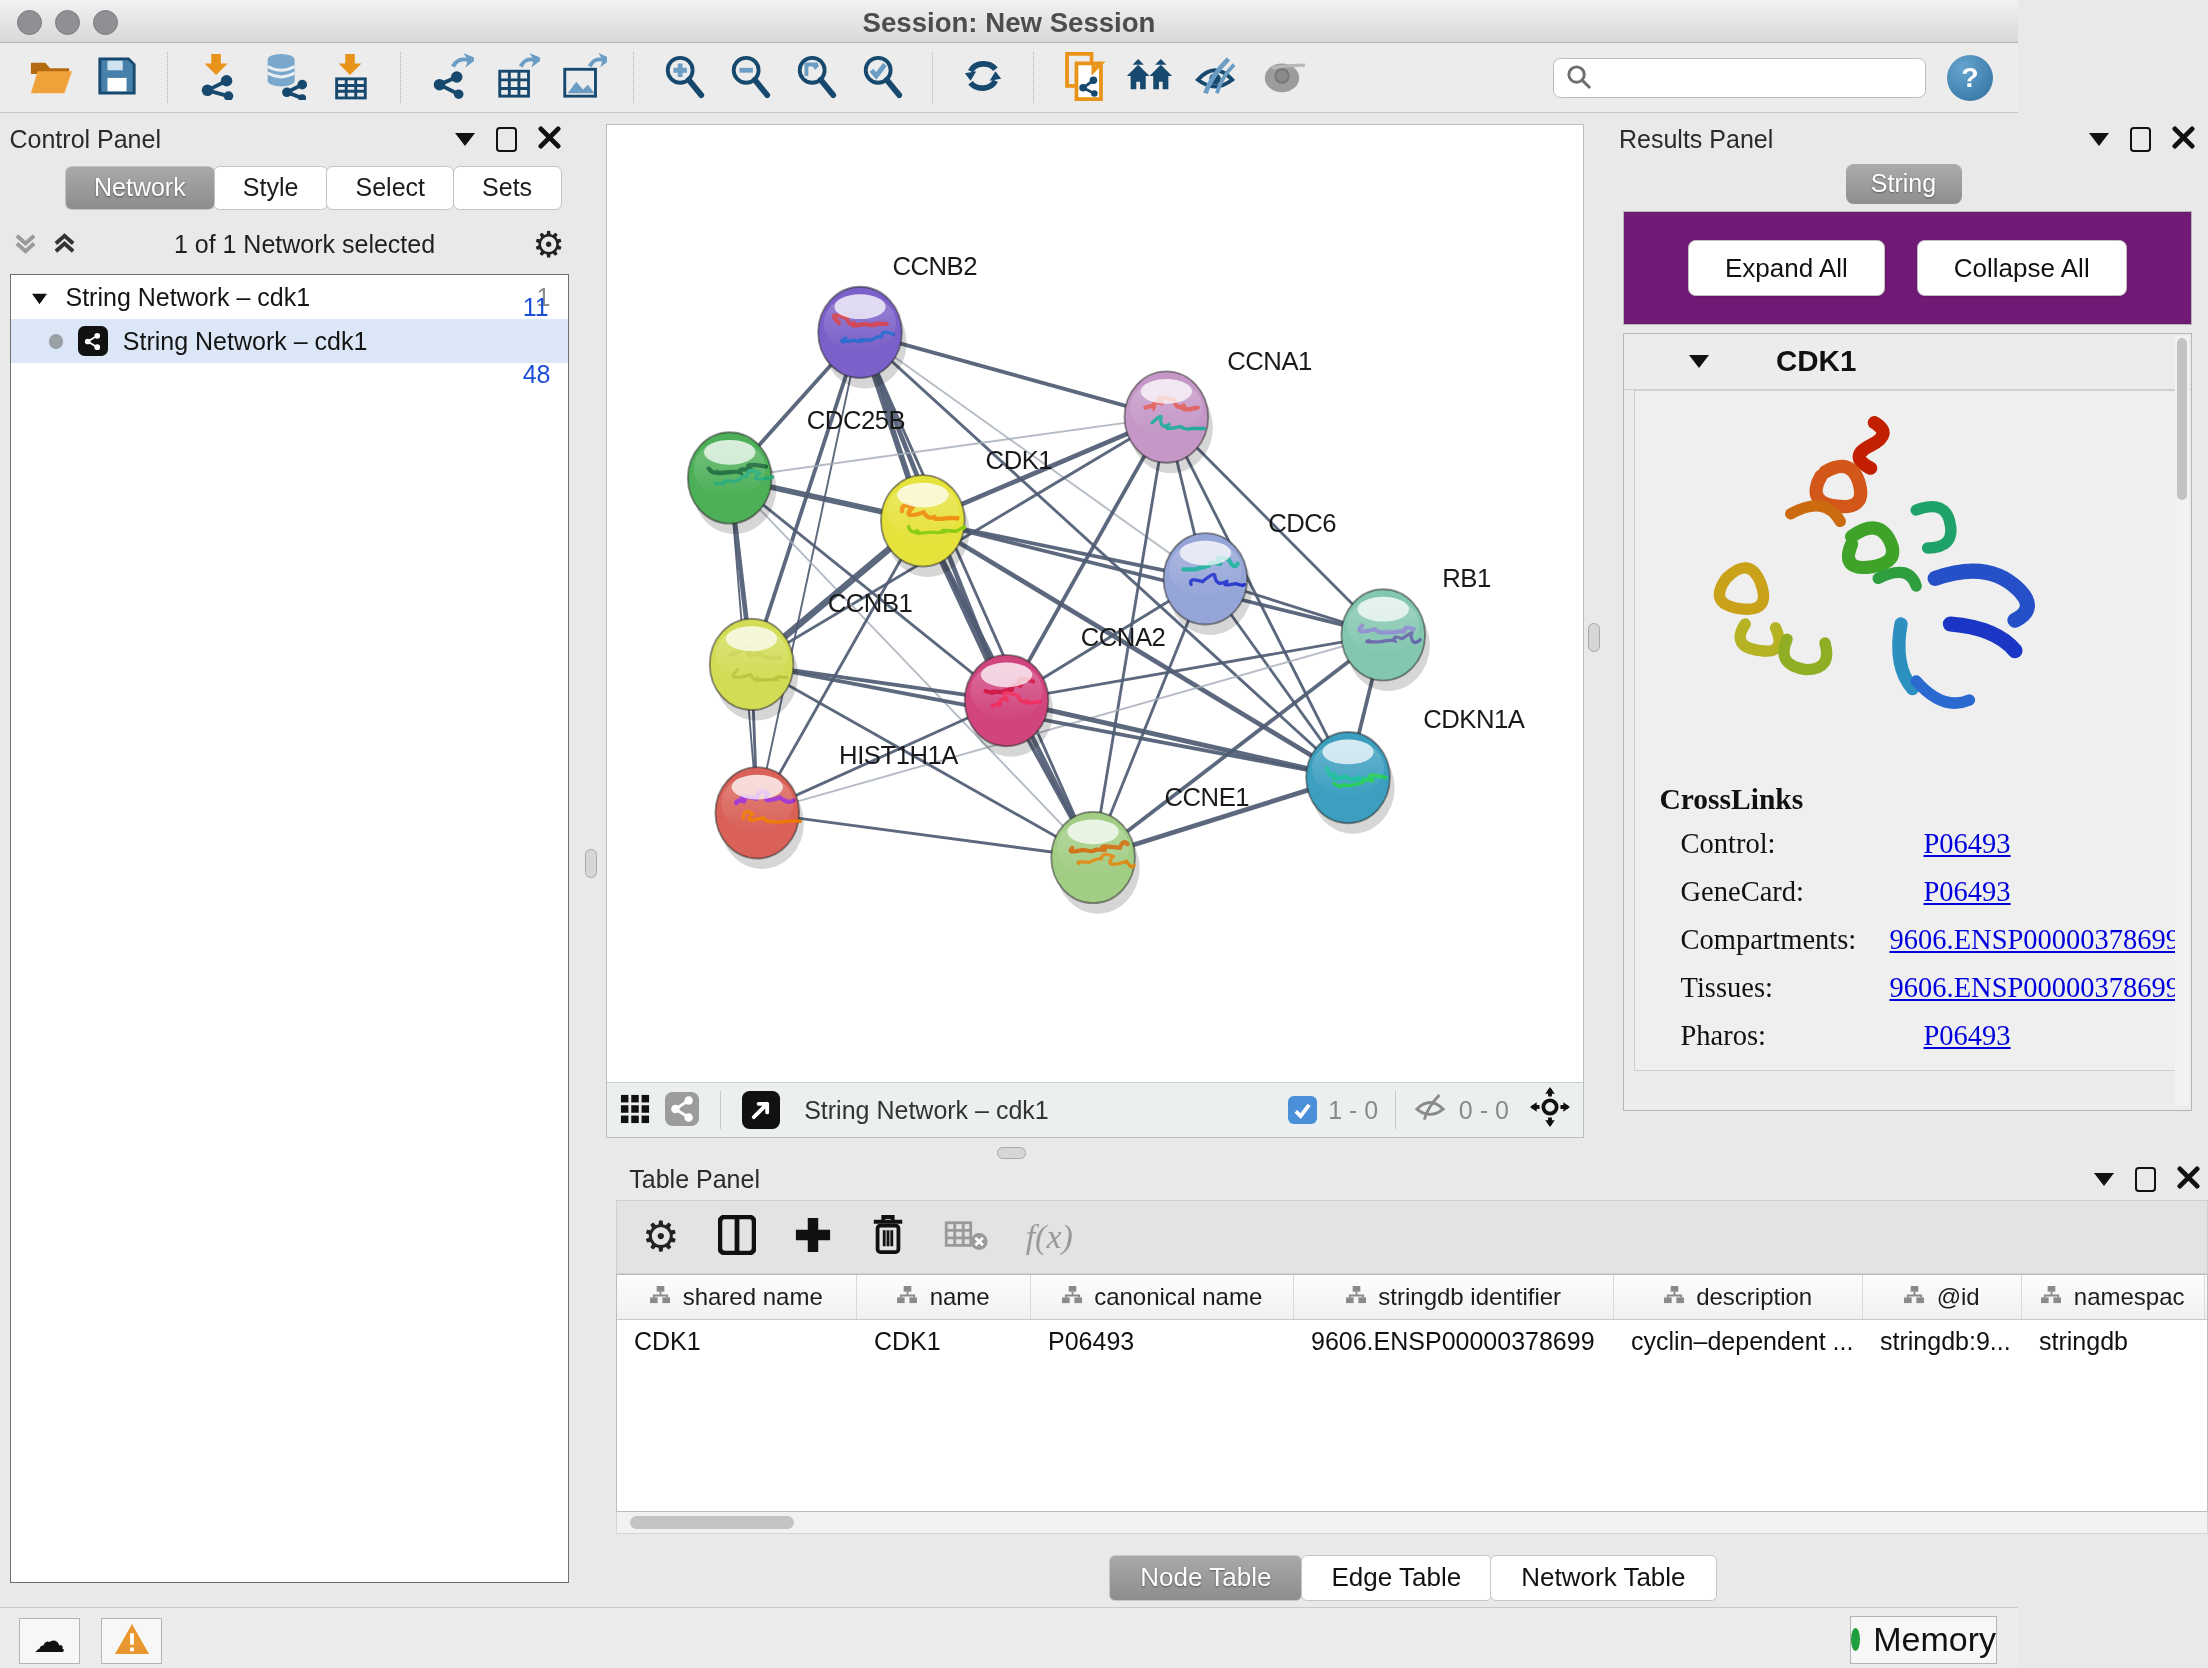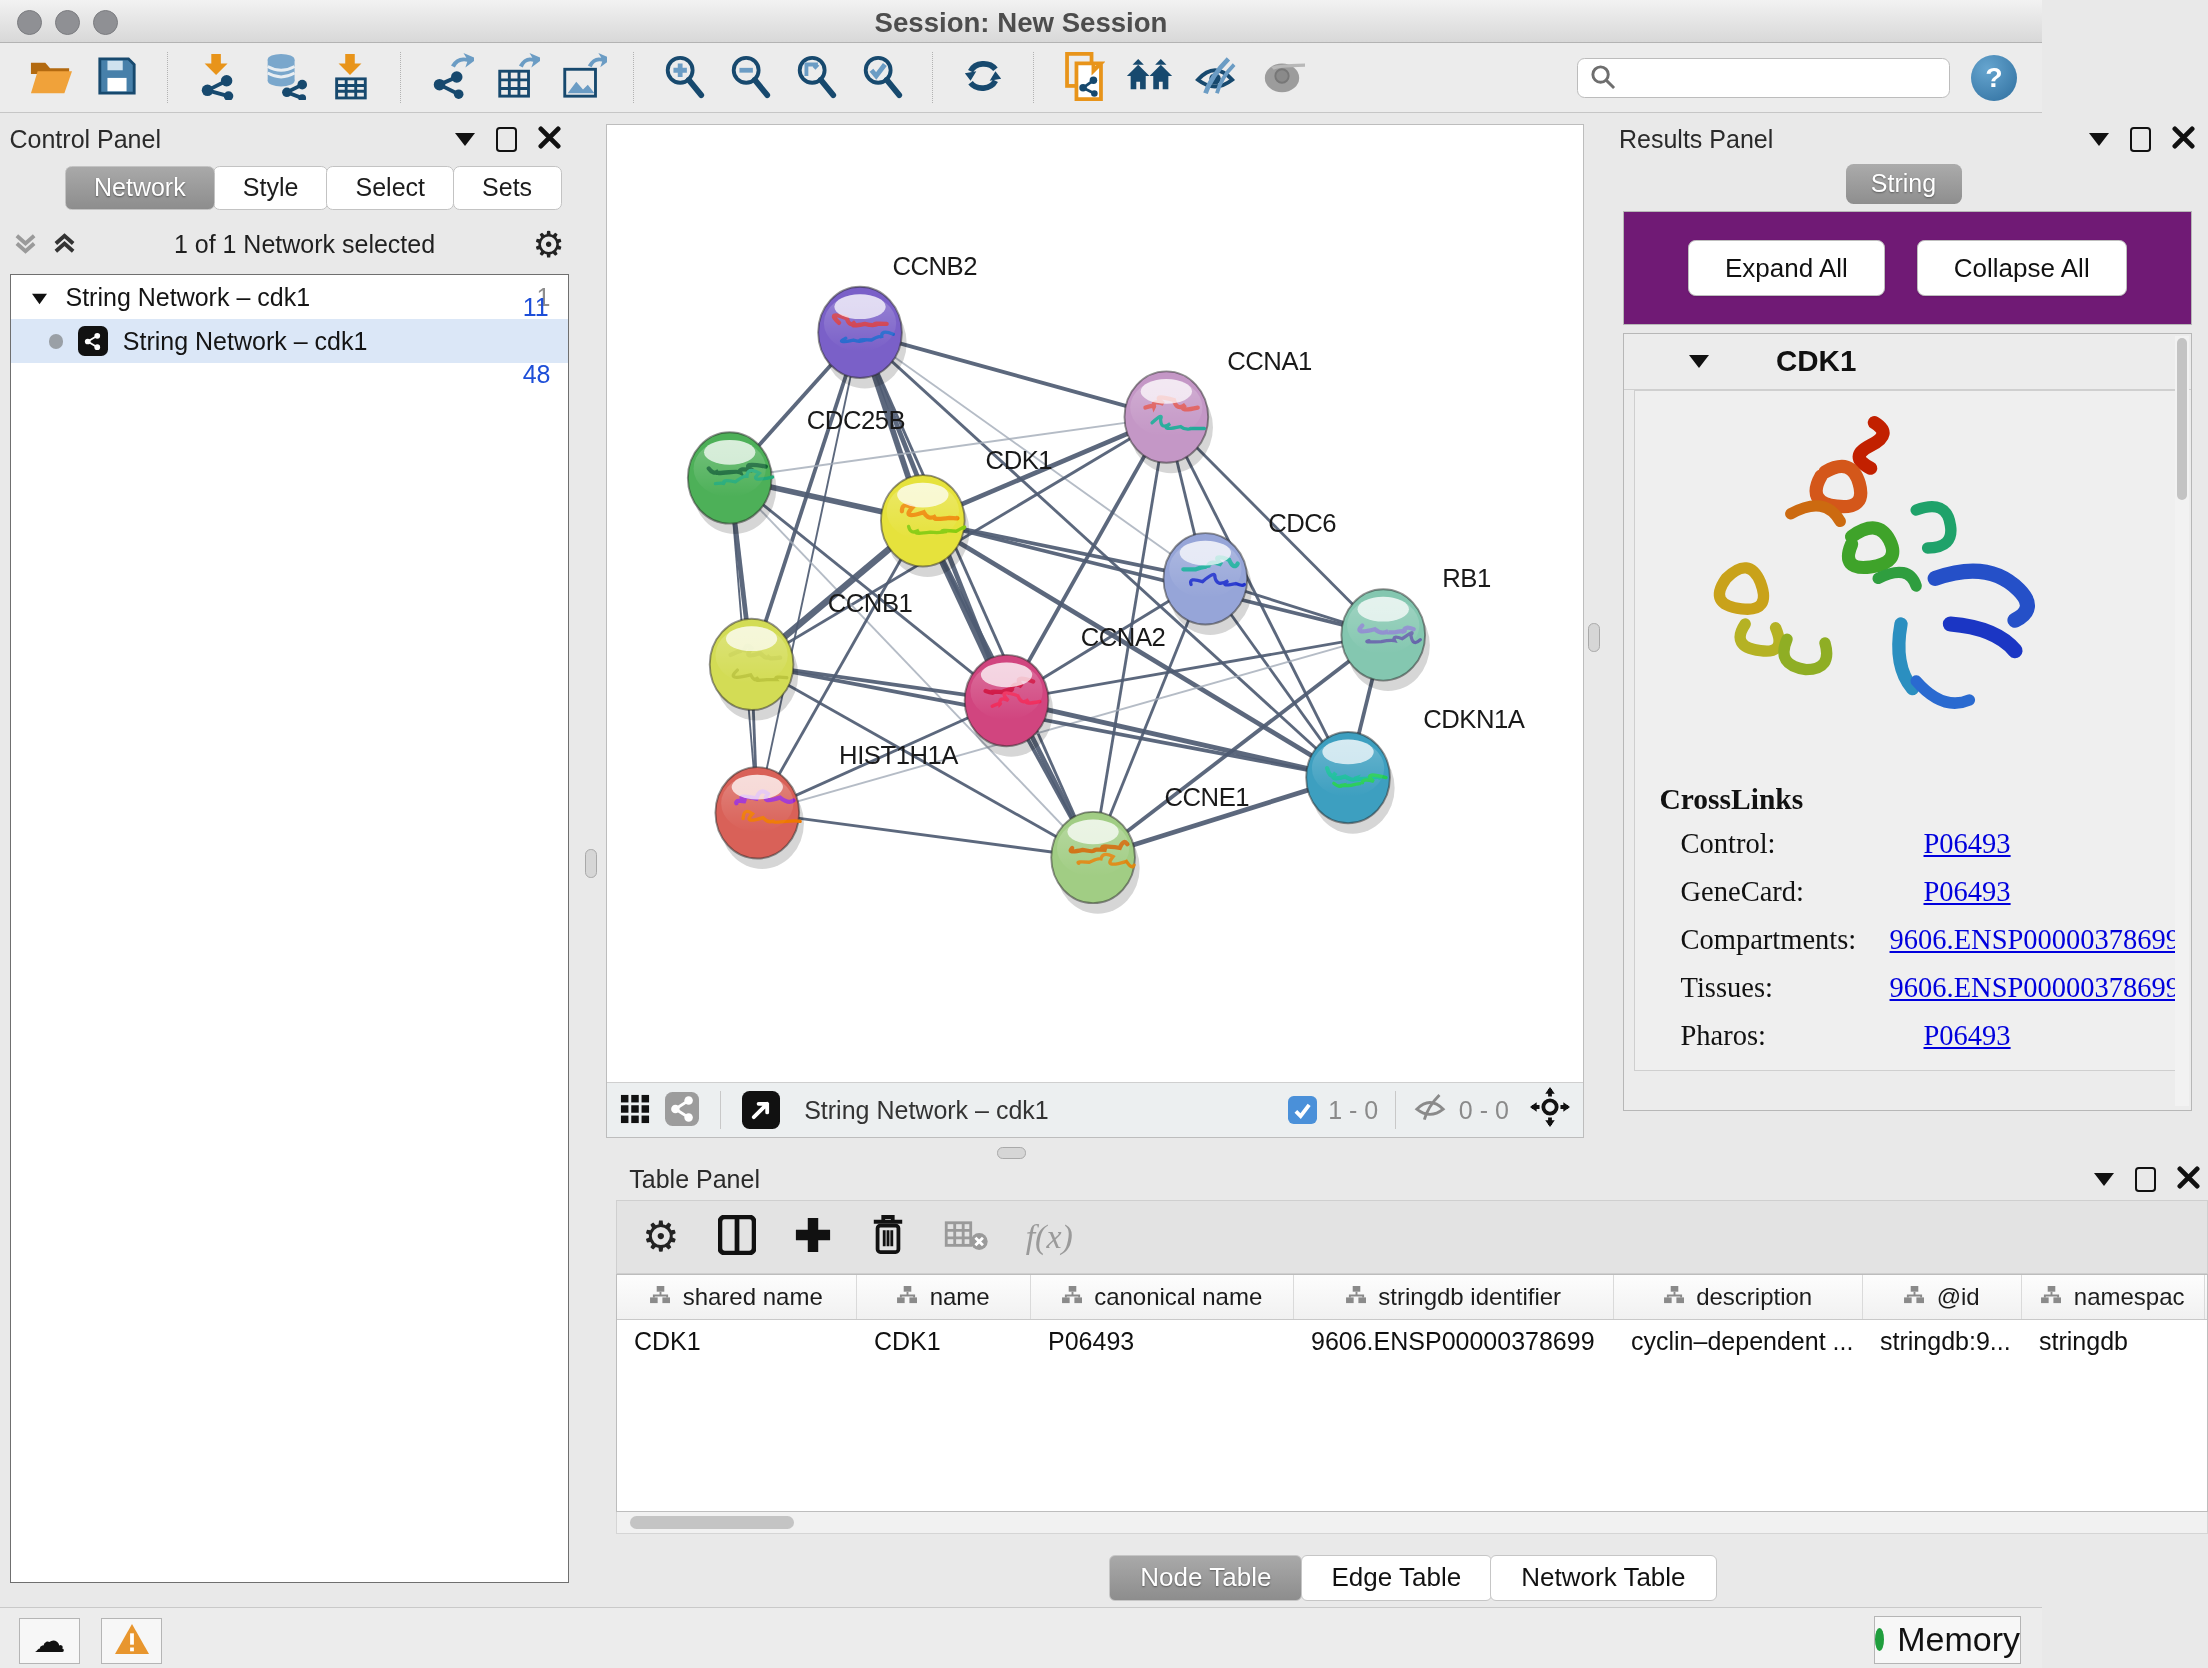--- a/index.html
+++ b/index.html
@@ -1,17 +1,17 @@
 <!DOCTYPE html>
 <html style="font-size:15px"><head>
 <meta charset="utf-8">
 <style>
   html,body{margin:0;padding:0;}
   body{width:2208px;height:1668px;background:#e9e9e9;font-family:"Liberation Sans",sans-serif;overflow:hidden;-webkit-font-smoothing:antialiased;}
-  #app{position:relative;width:2018px;height:1668px;padding-left:24px;}
+  #app{position:relative;width:2018px;height:1668px;}
 
   
   .titlebar{position:absolute;left:0;top:0;width:100%;height:42px;background:linear-gradient(#f2f2f2,#d8d8d8);border-bottom:1px solid #b3b3b3;}
   .traffic{position:absolute;top:9.5px;width:23px;height:23px;border-radius:50%;background:#8f9094;border:1px solid #7b7c80;}
   .t1{left:17px}.t2{left:55px}.t3{left:93px}
   .win-title{position:absolute;left:0;right:0;top:6.7px;text-align:center;font-size:27.6px;color:#4d4d4d;font-weight:bold;}
 
   
   .toolbar{position:absolute;left:0;top:43px;width:100%;height:70px;background:#ececec;border-bottom:1px solid #c6c6c6;display:flex;align-items:center;padding:0 25px;box-sizing:border-box;gap:15px;}
   .tb-btn{width:51px;height:53px;display:flex;align-items:center;justify-content:center;flex:0 0 auto;}

